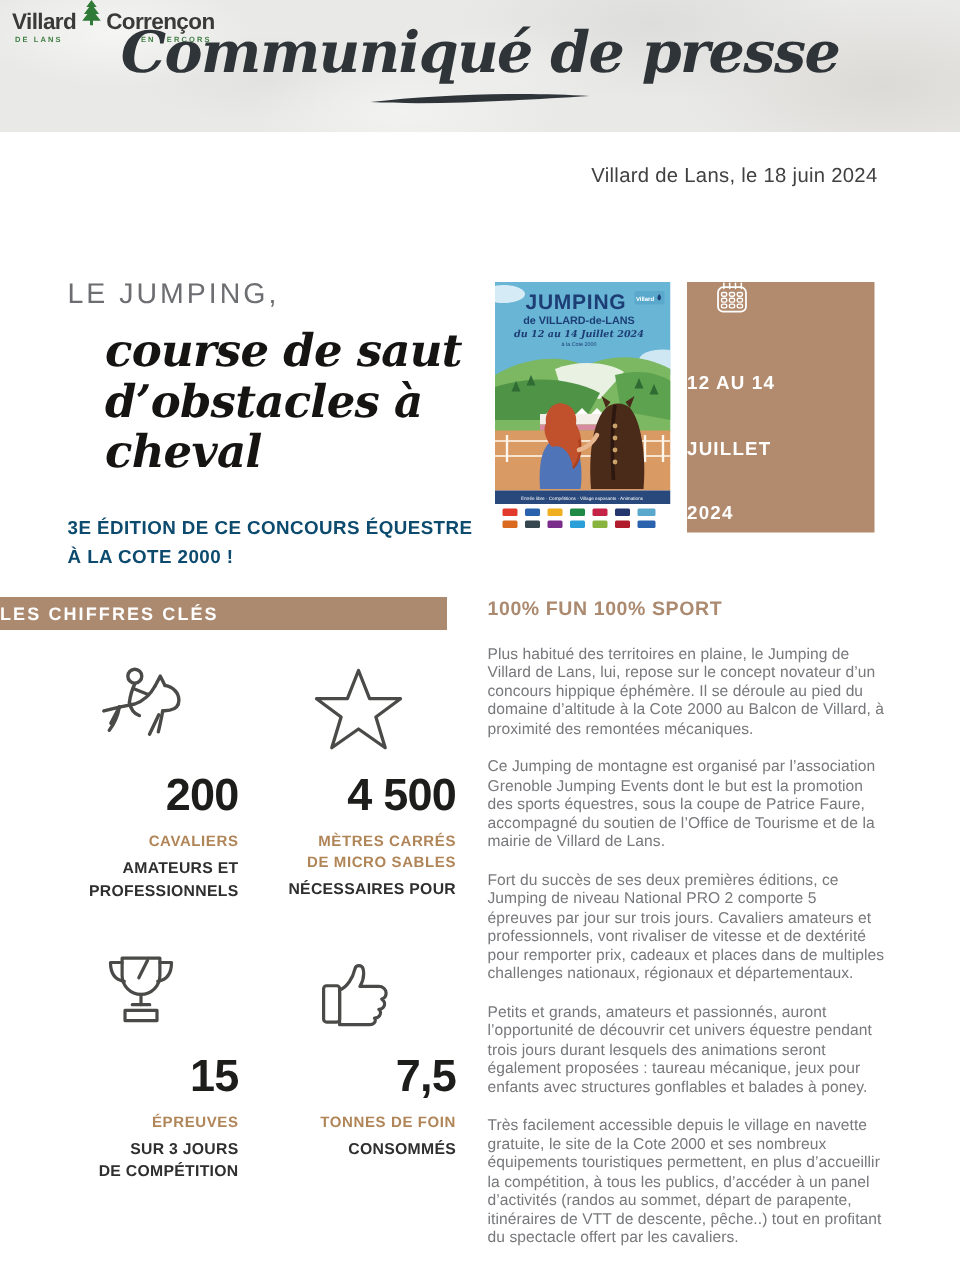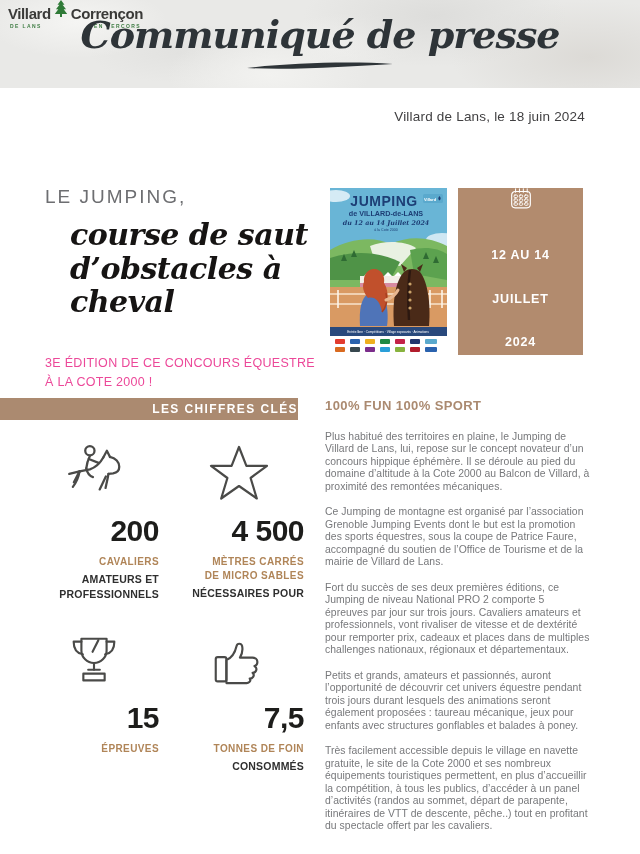--- a/index.html
+++ b/index.html
@@ -39,43 +39,43 @@
   }
 
   
   .intro { position:absolute; left:45px; top:186px; width:280px; }
   .kicker { font-size:19px; letter-spacing:2px; color:#6d6e71; }
   .script-title {
     margin-top:10px; font-family:"DejaVu Serif", serif; font-style:italic;
     font-weight:bold; font-size:30px; line-height:1.12; color:#161413; letter-spacing:-0.5px;margin-left:25px;
   }
   .intro-sub {
-    margin-top:35px; font-weight:normal; font-size:12.5px; line-height:1.5;
-    color:#ec4899; letter-spacing:0.3px;
+    margin-top:24px; font-weight:bold; font-size:12.5px; line-height:1.5;
+    color:#0c4a6e; letter-spacing:0.3px;
   }
 
   
   .poster { position:absolute; left:330px; top:188px; width:117px; height:167px; }
   .poster svg { display:block; }
 
   
   .datebox {
     position:absolute; left:458px; top:188px; width:125px; height:167px;
     background:#b28b6e; display:flex; flex-direction:column;
-    align-items:center; justify-content:center; gap:20px;
+    align-items:flex-start; justify-content:center; gap:20px;
   }
   .datebox .cal { margin-bottom:14px; }
   .datebox .dline {
     color:#fff; font-weight:bold; font-size:12.5px; letter-spacing:0.8px; line-height:1.9;
   }
 
   
   .kf-banner {
     position:absolute; left:0; top:398px; width:298px; height:22px;
-    background:#ab8a70; display:flex; align-items:center; justify-content:flex-end;
+    background:#ab8a70; display:flex; align-items:center; justify-content:flex-start;
   }
   .kf-banner span { color:#fff; font-weight:bold; font-size:12px; letter-spacing:1.4px; }
   .stats {
     position:absolute; left:28px; top:440px; width:276px;
     display:grid; grid-template-columns:1fr 1fr; column-gap:14px; row-gap:26px;
   }
   .stat { text-align:right; }
   .stat .icon { height:70px; display:flex; align-items:center; justify-content:center; }
   .stat .value { margin-top:4px; font-weight:bold; font-size:30px; letter-spacing:-0.5px; color:#1d1d1b; }
   .stat .accent { margin-top:7px; font-weight:bold; font-size:10px; line-height:1.4; color:#b08558; letter-spacing:0.4px; }
@@ -308,20 +308,24 @@
             <path d="M32 33 V 40"></path>
             <path d="M26 40 H 38"></path>
             <rect x="21" y="44" width="22" height="7"></rect>
           </g>
         </svg>
       </div>
       <div class="value">15</div>
       <div class="accent">
           <div>ÉPREUVES</div>
         </div>
+      <div class="detail">
+        <div>SUR 3 JOURS</div>
+        <div>DE COMPÉTITION</div>
+      </div>
     </div>
 
     <div class="stat">
       <div class="icon">
         <svg width="62" height="62" viewBox="0 0 64 64">
           <g class="outline">
             <rect x="8" y="27" width="11" height="25" rx="2"></rect>
             <path d="M19 50 V30 C24 28 28 22 29.5 15.5 C30.2 12.4 34.4 12.4 35.2 15.5 C36 19 35 24 33 27.5 H46 C48.8 27.5 51 29.5 51 32 C51 34 49.8 35.6 48 36.2 C49.6 37.2 50.4 39.2 49.6 41 C48.9 42.5 47.5 43.2 46 43.2 C47.2 44.2 47.5 46 46.6 47.4 C45.8 48.7 44.3 49.2 43 49.2 C43.8 50.2 43.7 51.8 42.7 52.7 C42 53.4 40.9 53.8 39.9 53.8 H19 Z"></path>
           </g>
         </svg>

